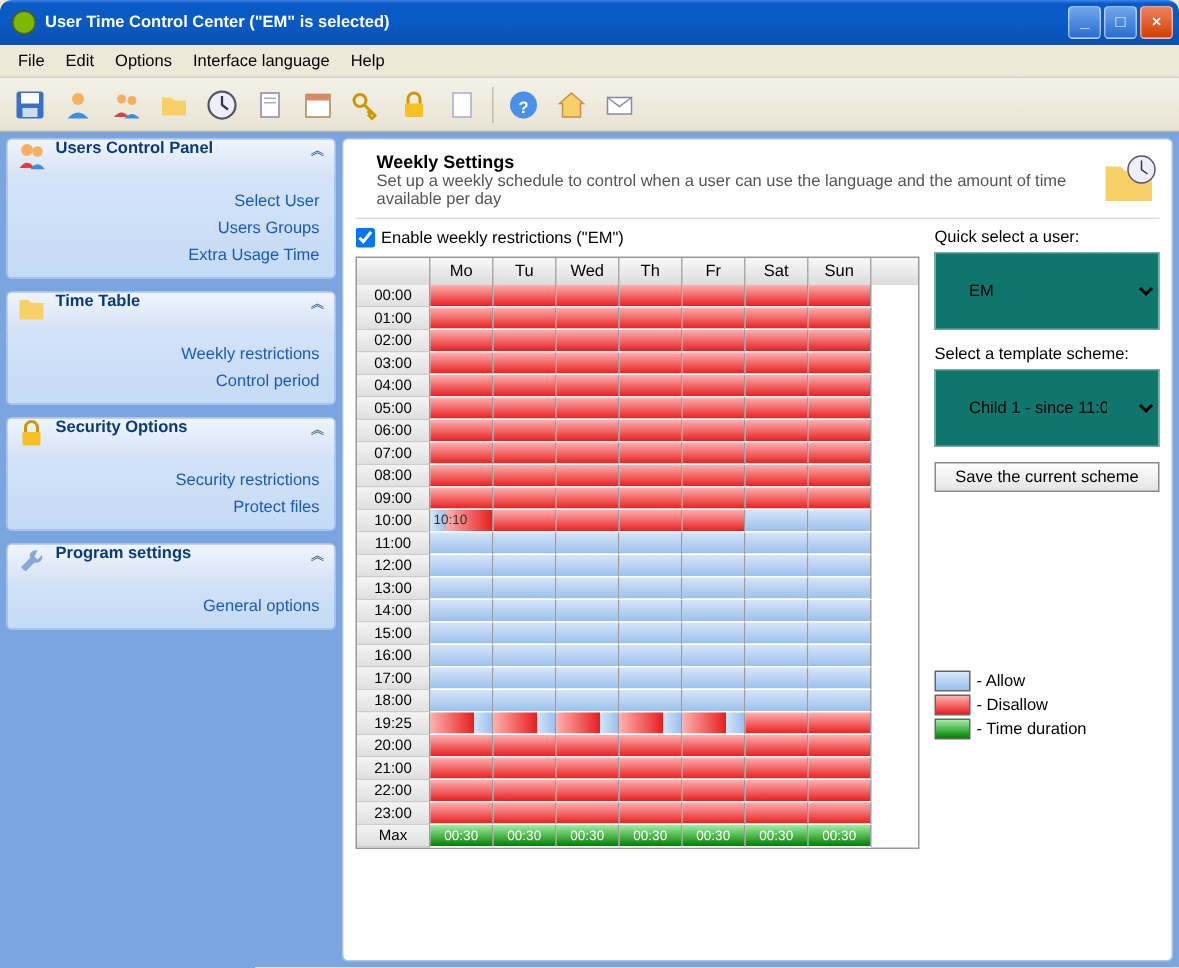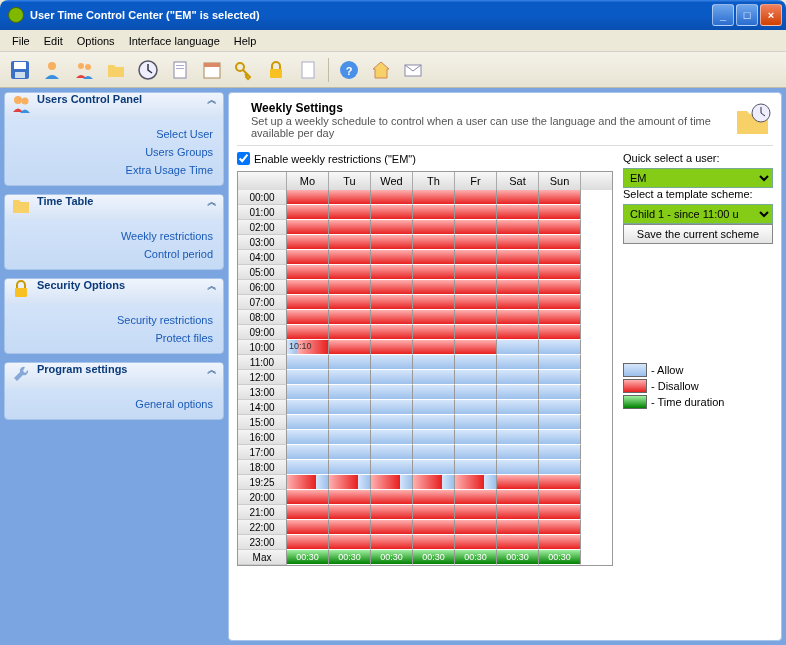--- a/index.html
+++ b/index.html
@@ -55,21 +55,21 @@
 .cell { width: 42px; border-right: 1px solid #999; border-bottom: 1px solid #fff; position: relative; }
 .cell.allow { background: linear-gradient(#d6e6fa, #9cc0ec); }
 .cell.disallow { background: linear-gradient(#ffb0b0, #e82020); }
 .cell.partial { background: linear-gradient(to right, #d6e6fa 0%, #9cc0ec 25%, #ffb0b0 25%, #e82020 100%); }
 .cell.partial2 { background: linear-gradient(to right, #ffb0b0 0%, #e82020 70%, #d6e6fa 70%, #9cc0ec 100%); }
 .cell-label { position: absolute; left: 2px; top: 1px; font-size: 9px; color: #333; }
 .grid-row.max .cell { background: linear-gradient(#a0f0a0, #008000); color: white; text-align: center; line-height: 15px; font-size: 9px; }
 .grid-row.max .col-time { font-weight: normal; }
 
 .quick-area label { display: block; margin-bottom: 4px; }
-.quick-area select { width: 100%; background: #84cc16; border: 1px solid #7a9; padding: 2px; }
+.quick-area select { width: 100%; margin-bottom: 10px; background: #0f766e; border: 1px solid #7a9; padding: 18px; }
 .quick-area button { width: 100%; padding: 3px; background: linear-gradient(#fefefe, #e4e4e4); border: 1px solid #888; cursor: pointer; }
 
 .legend { margin-top: 119px; }
 .legend-row { display: flex; align-items: center; gap: 4px; margin: 2px 0; }
 .legend-sw { width: 24px; height: 14px; border: 1px solid #666; }
 .sw-allow { background: linear-gradient(#d6e6fa, #9cc0ec); }
 .sw-disallow { background: linear-gradient(#ffb0b0, #e82020); }
 .sw-time { background: linear-gradient(#a0f0a0, #008000); }
 </style>
 </head>

